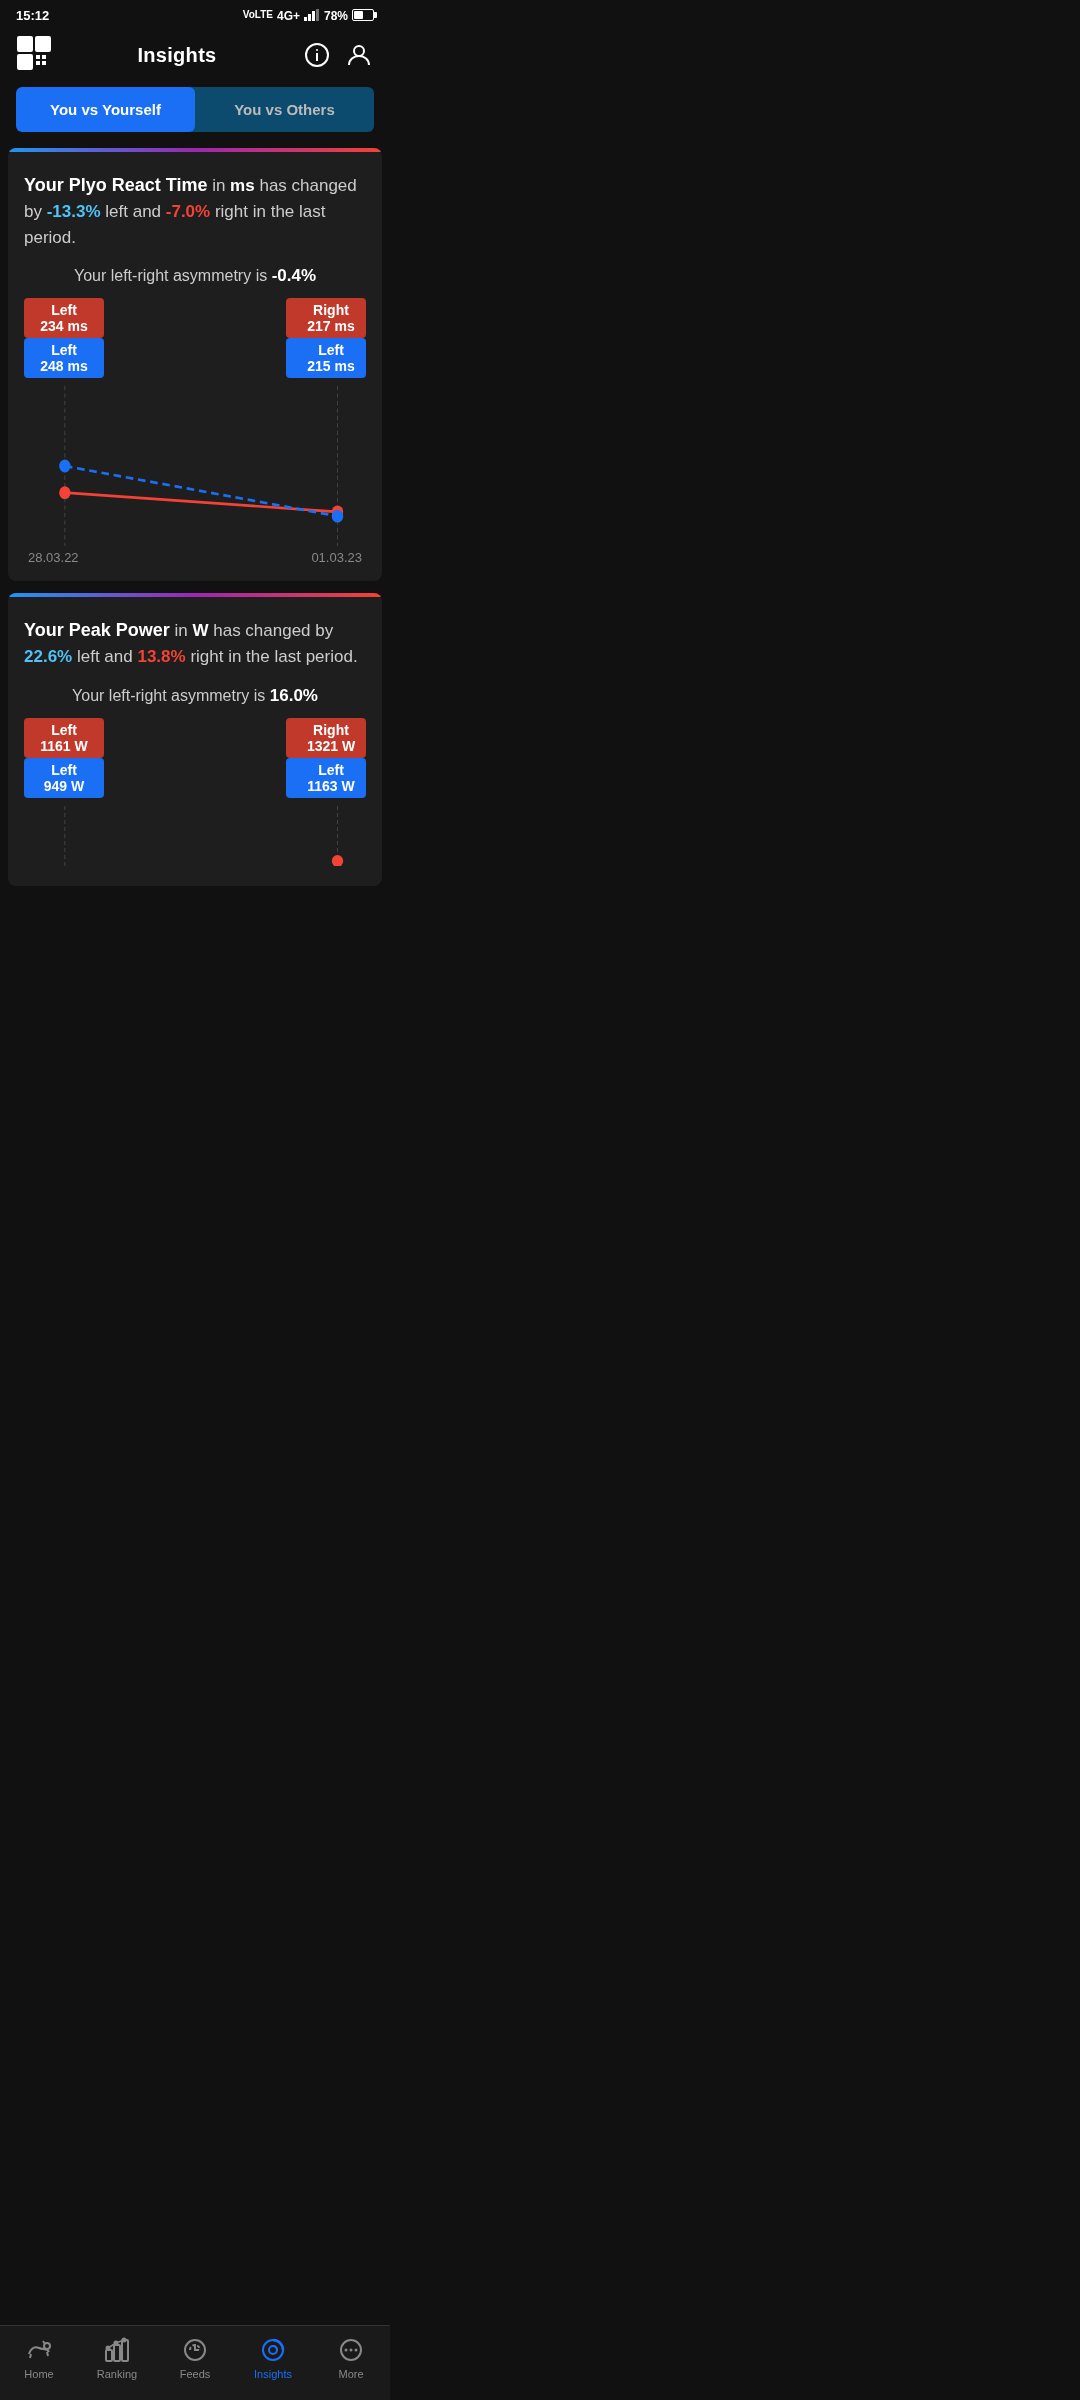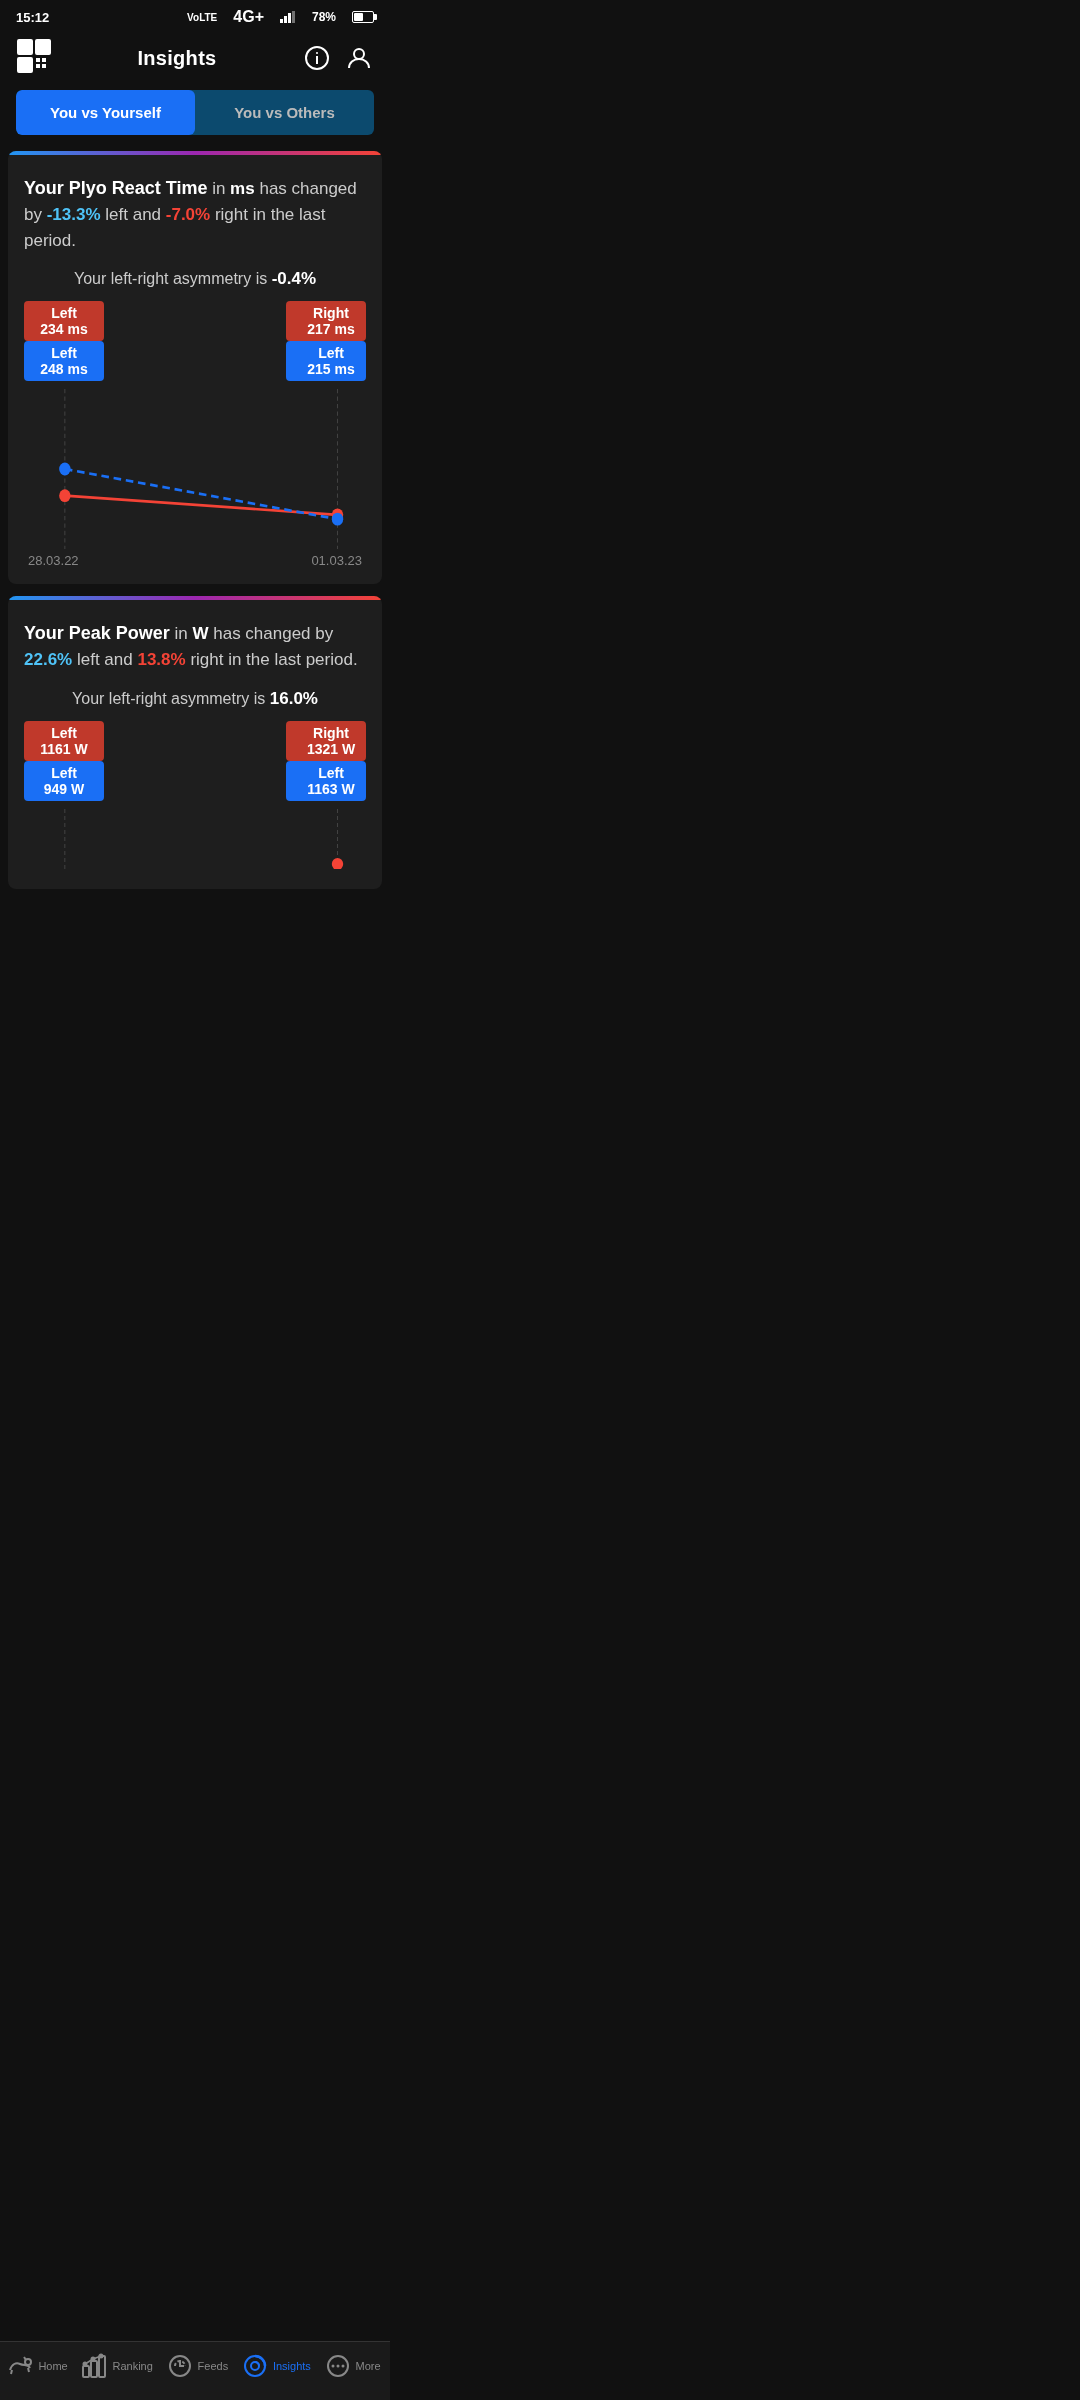--- a/index.html
+++ b/index.html
@@ -18,22 +18,22 @@
     .status-bar {
       display: flex;
       justify-content: space-between;
       align-items: center;
       padding: 8px 16px 4px;
       font-size: 13px;
       font-weight: 600;
     }
     .status-right {
       display: flex;
-      align-items: center;
-      gap: 16px;
+      align-items: flex-start;
+      gap: 4px;
       font-size: 12px;
     }
     .battery {
       display: inline-block;
       width: 22px;
       height: 12px;
       border: 1.5px solid #fff;
       border-radius: 2px;
       position: relative;
     }
@@ -211,21 +211,21 @@
       left: 0;
       width: 390px;
       background: #1a1a1a;
       border-top: 1px solid #333;
       display: flex;
       justify-content: space-around;
       padding: 10px 0 20px;
     }
     .nav-item {
       display: flex;
-      flex-direction: row;
+      flex-direction: column;
       align-items: center;
       gap: 4px;
       cursor: pointer;
       min-width: 60px;
     }
     .nav-icon {
       width: 28px;
       height: 28px;
       display: flex;
       align-items: center;
@@ -243,21 +243,21 @@
       padding-bottom: 80px;
     }
   </style>
 </head>
 <body>
 
 <div class="status-bar">
   <span>15:12</span>
   <div class="status-right">
     <span style="font-size:10px">VoLTE</span>
-    <span style="font-size:16px">4G+</span>
+    <span style="font-size:12px">4G+</span>
     <svg width="16" height="12" viewBox="0 0 16 12">
       <rect x="0" y="8" width="3" height="4" fill="#fff"></rect>
       <rect x="4" y="5" width="3" height="7" fill="#fff"></rect>
       <rect x="8" y="2" width="3" height="10" fill="#fff"></rect>
       <rect x="12" y="0" width="3" height="12" fill="#fff" opacity="0.4"></rect>
     </svg>
     <span>78%</span>
     <div class="battery">
       <div class="battery-fill"></div>
     </div>

